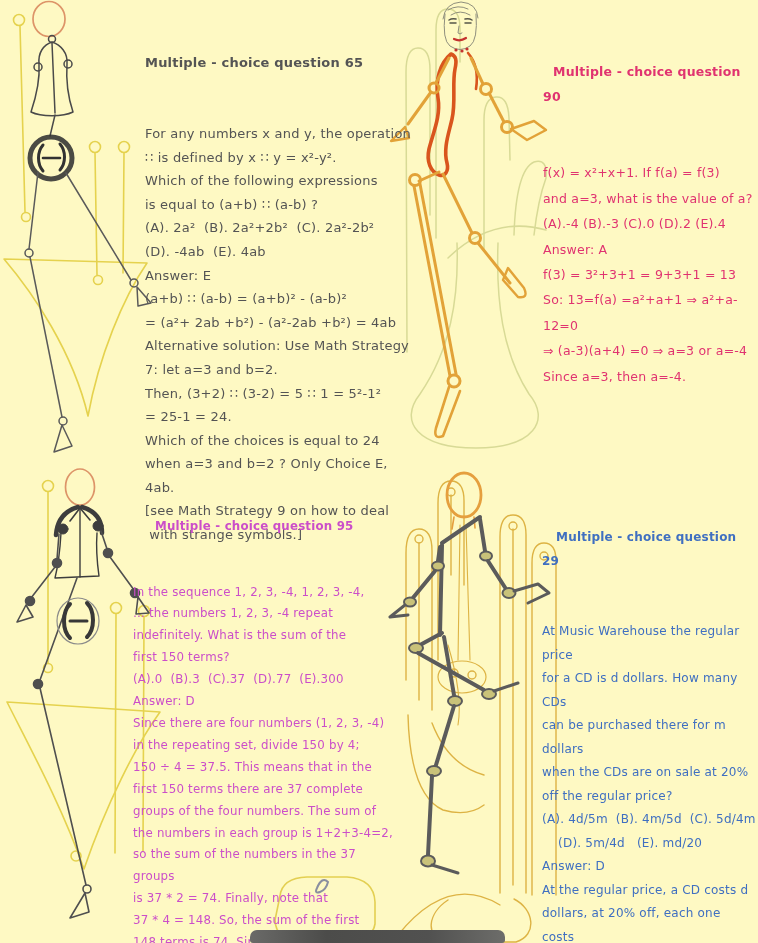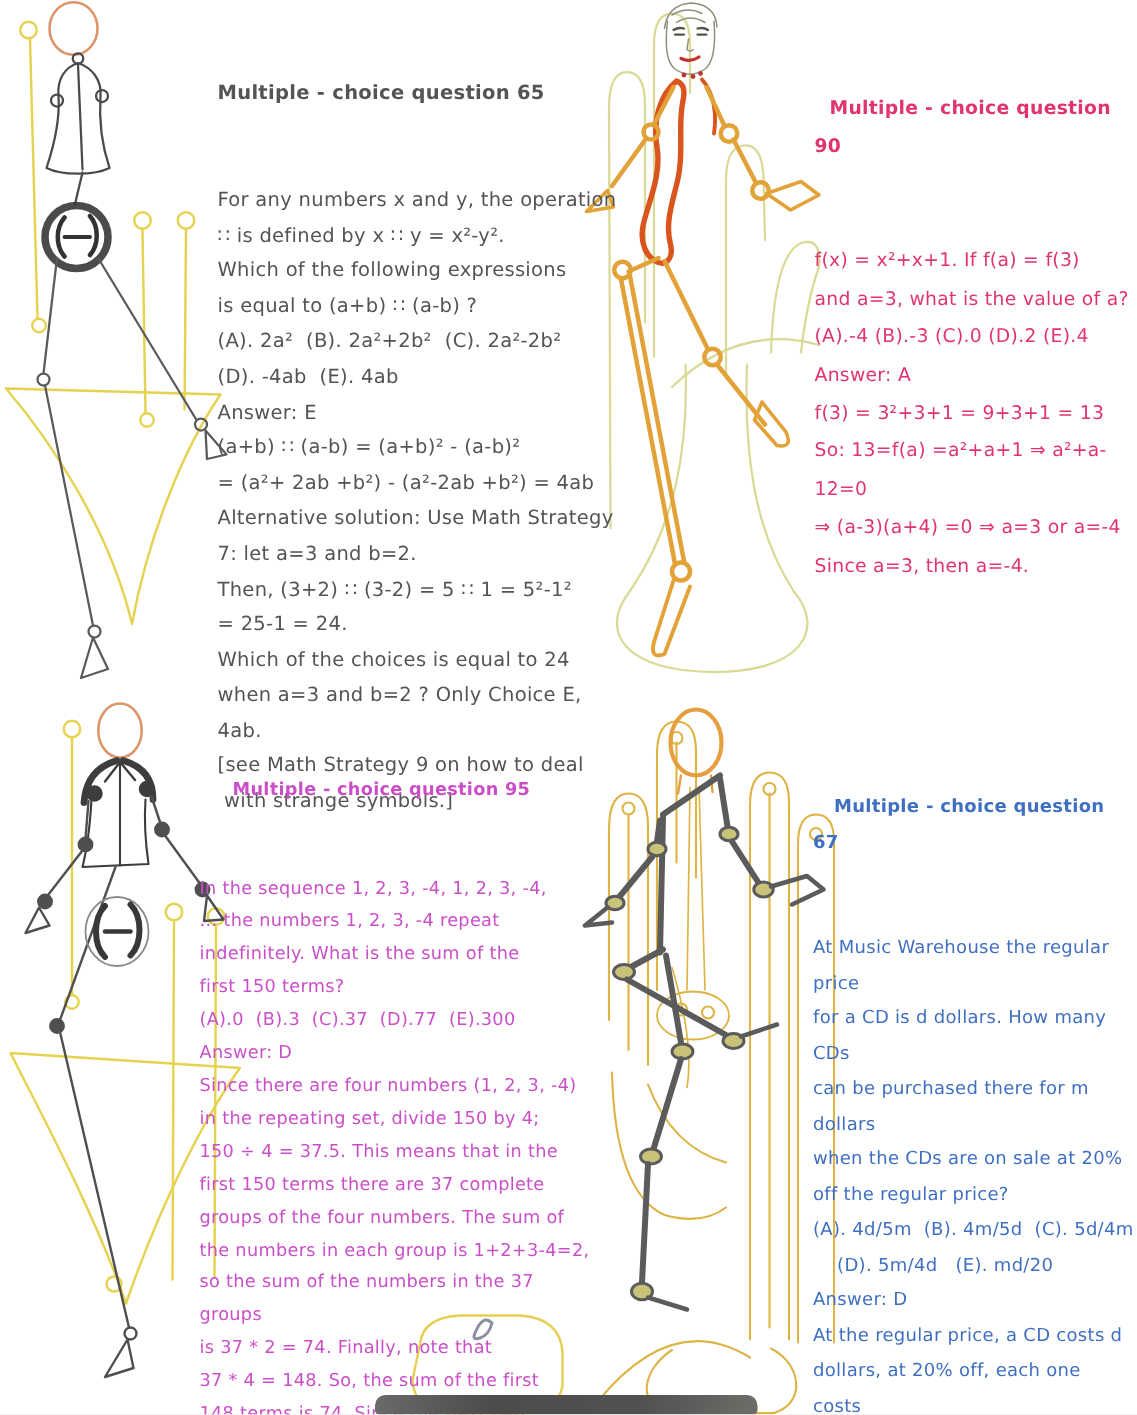--- a/index.html
+++ b/index.html
@@ -1,18 +1,18 @@
 <!DOCTYPE html>
 <html><head>
 <meta charset="utf-8">
 <style>
   html,body{margin:0;padding:0;background:#e9e9e6;}
   .canvas{
     position:relative;width:758px;height:943px;overflow:hidden;
-    background:#ffffff;font-family:"DejaVu Sans",sans-serif;
+    background:#fef9c3;font-family:"DejaVu Sans",sans-serif;
   }
   .fig{position:absolute;}
   .qblock{position:absolute;white-space:pre-wrap;letter-spacing:.2px;}
   .qtitle{font-weight:bold;}
   .q65{left:145px;top:4px;width:268px;font-size:13px;line-height:23.6px;}
   .q68{left:543px;top:8px;width:213px;font-size:12.5px;line-height:25.4px;}
   .q66{left:133px;top:472px;width:262px;font-size:11.8px;line-height:21.9px;}
   .q67{left:542px;top:479px;width:214px;font-size:12px;line-height:23.5px;}
   .q68 .qtitle{text-indent:10px;}
   .q66 .qtitle{text-indent:22px;}
@@ -235,18 +235,18 @@
     <div class="qtitle">Multiple - choice question 90</div>
     <div><div class="hand-line">f(x) = x²+x+1. If f(a) = f(3)</div><div class="hand-line">and a=3, what is the value of a?</div><div class="hand-line">(A).-4 (B).-3 (C).0 (D).2 (E).4</div><div class="hand-line">Answer: A</div><div class="hand-line">f(3) = 3²+3+1 = 9+3+1 = 13</div><div class="hand-line">So: 13=f(a) =a²+a+1 ⇒ a²+a-12=0</div><div class="hand-line">⇒ (a-3)(a+4) =0 ⇒ a=3 or a=-4</div><div class="hand-line">Since a=3, then a=-4.</div></div>
   </div>
 
   <div class="qblock q66" style="color: rgb(203, 78, 201);">
     <div class="qtitle">Multiple - choice question 95</div>
     <div><div class="hand-line">In the sequence 1, 2, 3, -4, 1, 2, 3, -4,</div><div class="hand-line">… the numbers 1, 2, 3, -4 repeat</div><div class="hand-line">indefinitely. What is the sum of the</div><div class="hand-line">first 150 terms?</div><div class="hand-line">(A).0  (B).3  (C).37  (D).77  (E).300</div><div class="hand-line">Answer: D</div><div class="hand-line">Since there are four numbers (1, 2, 3, -4)</div><div class="hand-line">in the repeating set, divide 150 by 4;</div><div class="hand-line">150 ÷ 4 = 37.5. This means that in the</div><div class="hand-line">first 150 terms there are 37 complete</div><div class="hand-line">groups of the four numbers. The sum of</div><div class="hand-line">the numbers in each group is 1+2+3-4=2,</div><div class="hand-line">so the sum of the numbers in the 37 groups</div><div class="hand-line">is 37 * 2 = 74. Finally, note that</div><div class="hand-line">37 * 4 = 148. So, the sum of the first</div><div class="hand-line">148 terms is 74. Since the next two</div></div>
   </div>
 
   <div class="qblock q67" style="color: rgb(63, 111, 193);">
-    <div class="qtitle">Multiple - choice question 67</div>
+    <div class="qtitle">Multiple - choice question 29</div>
     <div><div class="hand-line">At Music Warehouse the regular price</div><div class="hand-line">for a CD is d dollars. How many CDs</div><div class="hand-line">can be purchased there for m dollars</div><div class="hand-line">when the CDs are on sale at 20%</div><div class="hand-line">off the regular price?</div><div class="hand-line">(A). 4d/5m  (B). 4m/5d  (C). 5d/4m</div><div class="hand-line">    (D). 5m/4d   (E). md/20</div><div class="hand-line">Answer: D</div><div class="hand-line">At the regular price, a CD costs d</div><div class="hand-line">dollars, at 20% off, each one costs</div></div>
   </div>
 
   <div class="scan-bar"></div>
 </div>
 
 </body></html>

